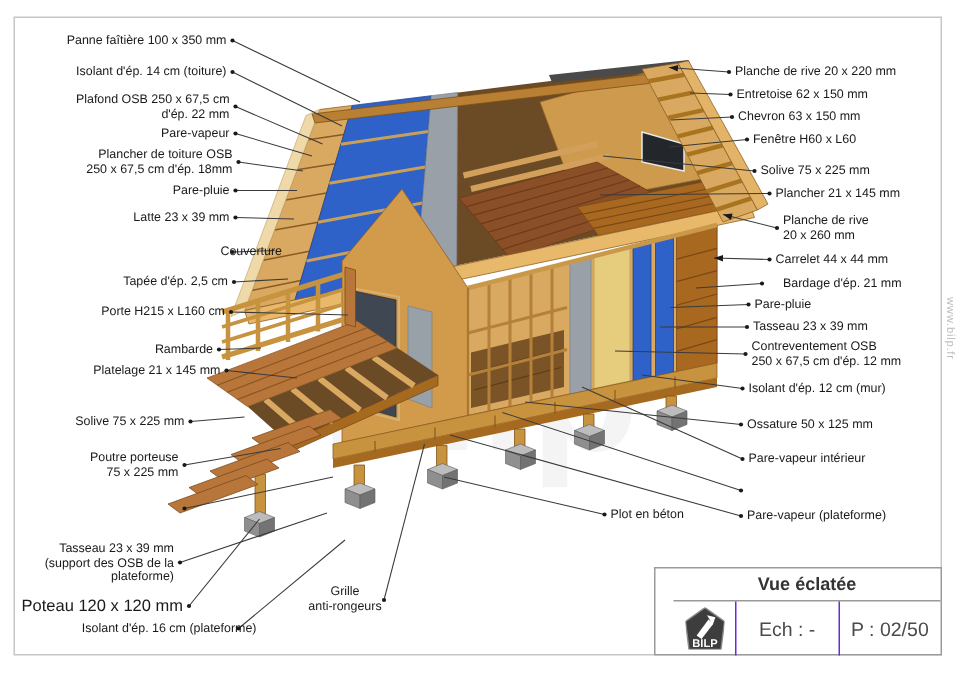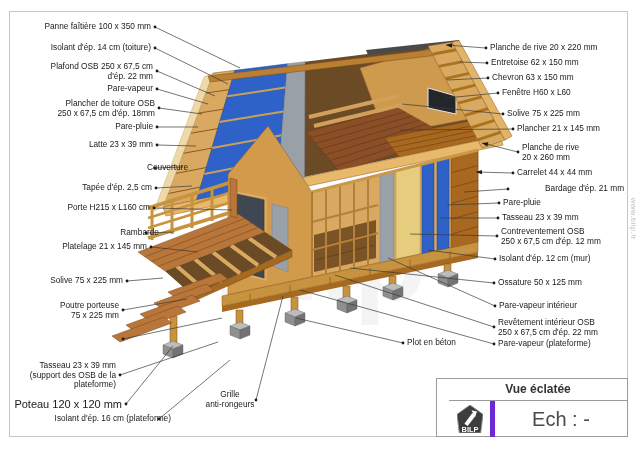--- a/index.html
+++ b/index.html
@@ -29,21 +29,21 @@
     border:1px solid #9a9a9a; box-sizing:border-box; background:#fff;padding-left:12px;
   }
   .tb-title {
     height:21px; line-height:21px; text-align:center; font-weight:bold;
     font-size:12px; color:#333; border-bottom:1px solid #9a9a9a;
   }
   .tb-row { display:flex; height:36px; }
   .tb-logo-cell { width:41px; display:flex; align-items:center; justify-content:center; }
   .tb-cell {
     flex:1; display:flex; align-items:center; justify-content:center;
-    border-left:5px solid #6d28d9; font-size:20px; color:#4a4a4a;
+    border-left:1px solid #6d28d9; font-size:13px; color:#4a4a4a;
   }
 </style>
 </head>
 <body>
 
 <div id="stage">
 
   <div class="page-border"></div>
 
   <svg id="scene" width="640" height="452" viewBox="0 0 640 452">
@@ -283,21 +283,21 @@
       </div>
       <div class="lbl" style="top: 168px; left: 151px; transform: translate(-100%, -50%); text-align: right; margin-left: 37px;">
         <div>Couverture</div>
       </div>
       <div class="lbl" style="top: 188px; left: 152px; transform: translate(-100%, -50%); text-align: right;">
         <div>Tapée d'ép. 2,5 cm</div>
       </div>
       <div class="lbl" style="top: 208px; left: 150px; transform: translate(-100%, -50%); text-align: right;">
         <div>Porte H215 x L160 cm</div>
       </div>
-      <div class="lbl" style="top: 233px; left: 142px; transform: translate(-100%, -50%);  margin-left: 17px;">
+      <div class="lbl" style="top: 233px; left: 142px; transform: translate(-100%, -50%); ">
         <div>Rambarde</div>
       </div>
       <div class="lbl" style="top: 247px; left: 147px; transform: translate(-100%, -50%); text-align: right;">
         <div>Platelage 21 x 145 mm</div>
       </div>
       <div class="lbl" style="top: 281px; left: 123px; transform: translate(-100%, -50%); text-align: right;">
         <div>Solive 75 x 225 mm</div>
       </div>
       <div class="lbl" style="top: 310px; left: 119px; transform: translate(-100%, -50%); text-align: right;">
         <div>Poutre porteuse</div>
@@ -332,45 +332,41 @@
       <div class="lbl" style="top: 129px; left: 517px; transform: translate(0px, -50%);">
         <div>Plancher 21 x 145 mm</div>
       </div>
       <div class="lbl" style="top: 152px; left: 522px; transform: translate(0px, -50%);">
         <div>Planche de rive</div>
         <div>20 x 260 mm</div>
       </div>
       <div class="lbl" style="top: 173px; left: 517px; transform: translate(0px, -50%);">
         <div>Carrelet 44 x 44 mm</div>
       </div>
-      <div class="lbl" style="top: 189px; left: 512px; transform: translate(0px, -50%); padding-left: 33px;">
+      <div class="lbl" style="top: 189px; left: 489px; transform: translate(0px, -50%); padding-left: 33px;">
         <div>Bardage d'ép. 21 mm</div>
       </div>
       <div class="lbl" style="top: 203px; left: 503px; transform: translate(0px, -50%);">
         <div>Pare-pluie</div>
       </div>
       <div class="lbl" style="top: 218px; left: 502px; transform: translate(0px, -50%);">
         <div>Tasseau 23 x 39 mm</div>
       </div>
       <div class="lbl" style="top: 236px; left: 501px; transform: translate(0px, -50%);">
         <div>Contreventement OSB</div>
         <div>250 x 67,5 cm d'ép. 12 mm</div>
       </div>
       <div class="lbl" style="top: 259px; left: 499px; transform: translate(0px, -50%);">
         <div>Isolant d'ép. 12 cm (mur)</div>
       </div>
       <div class="lbl" style="top: 283px; left: 498px; transform: translate(0px, -50%);">
         <div>Ossature 50 x 125 mm</div>
       </div>
       <div class="lbl" style="top: 306px; left: 499px; transform: translate(0px, -50%);">
         <div>Pare-vapeur intérieur</div>
-      </div>
-      <div class="lbl" style="top: 327px; left: 498px; transform: translate(0px, -50%);">
-        <div>Revêtement intérieur OSB</div>
-        <div>250 x 67,5 cm d'ép. 22 mm</div>
       </div>
       <div class="lbl" style="top: 344px; left: 498px; transform: translate(0px, -50%);">
         <div>Pare-vapeur (plateforme)</div>
       </div>
       <div class="lbl" style="top: 343px; left: 407px; transform: translate(0px, -50%);">
         <div>Plot en béton</div>
       </div>
       <div class="lbl" style="top: 399px; left: 230px; transform: translate(-50%, -50%); text-align: center;">
         <div>Grille</div>
         <div>anti-rongeurs</div>
@@ -384,16 +380,17 @@
     <div class="tb-row">
       <div class="tb-logo-cell">
         <svg width="26" height="28" viewBox="0 0 28 30">
           <polygon points="14,0 28,10 25.5,30 2.5,30 0,10" fill="#3d3d3d" stroke="#8d8d8d" stroke-width="1"></polygon>
           <polygon points="8,20 16.5,8.5 20,11.5 11.5,22.5" fill="#ffffff"></polygon>
           <polygon points="15.5,5.5 21.5,7 19.5,12.5" fill="#ffffff"></polygon>
           <text x="14" y="28.5" text-anchor="middle" font-size="8" font-weight="bold" fill="#ffffff">BILP</text>
         </svg>
       </div>
       <div class="tb-cell">Ech : -</div>
+      <div class="tb-cell">P : 02/50</div>
     </div>
   </div>
 
 </div>
 
 </body></html>

